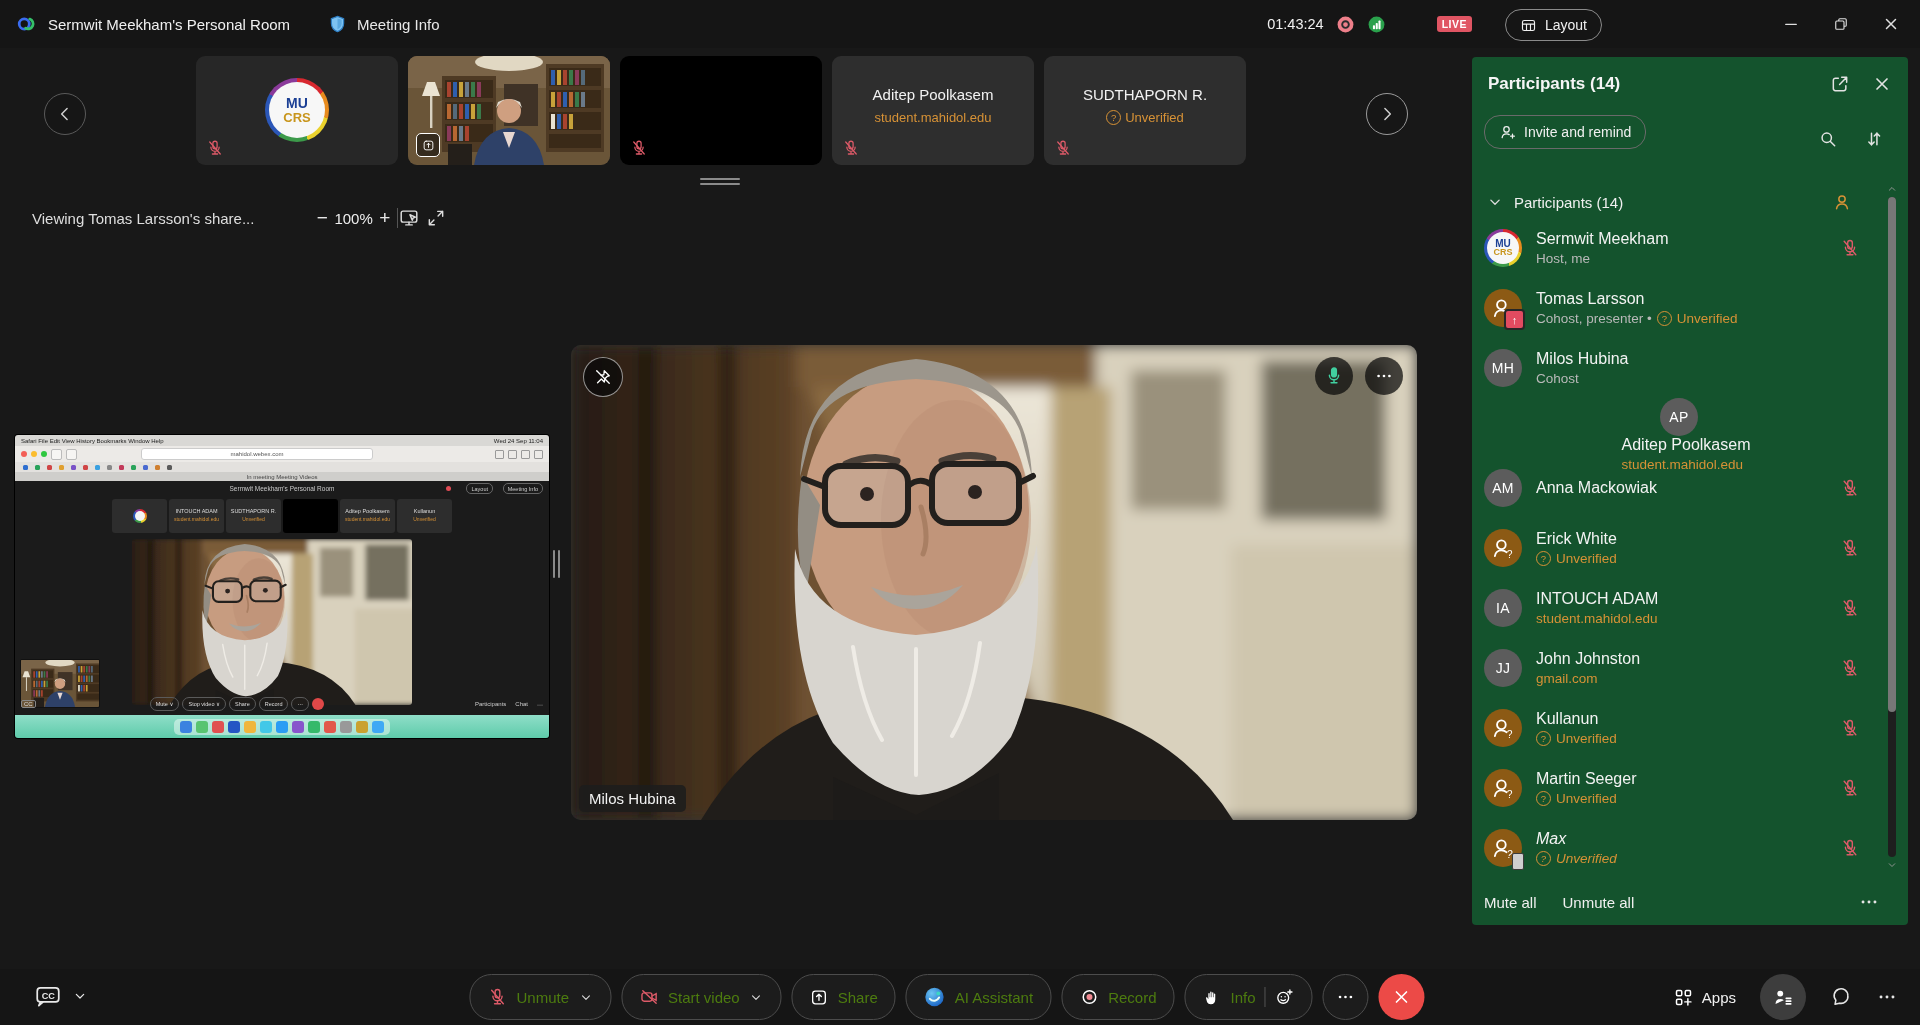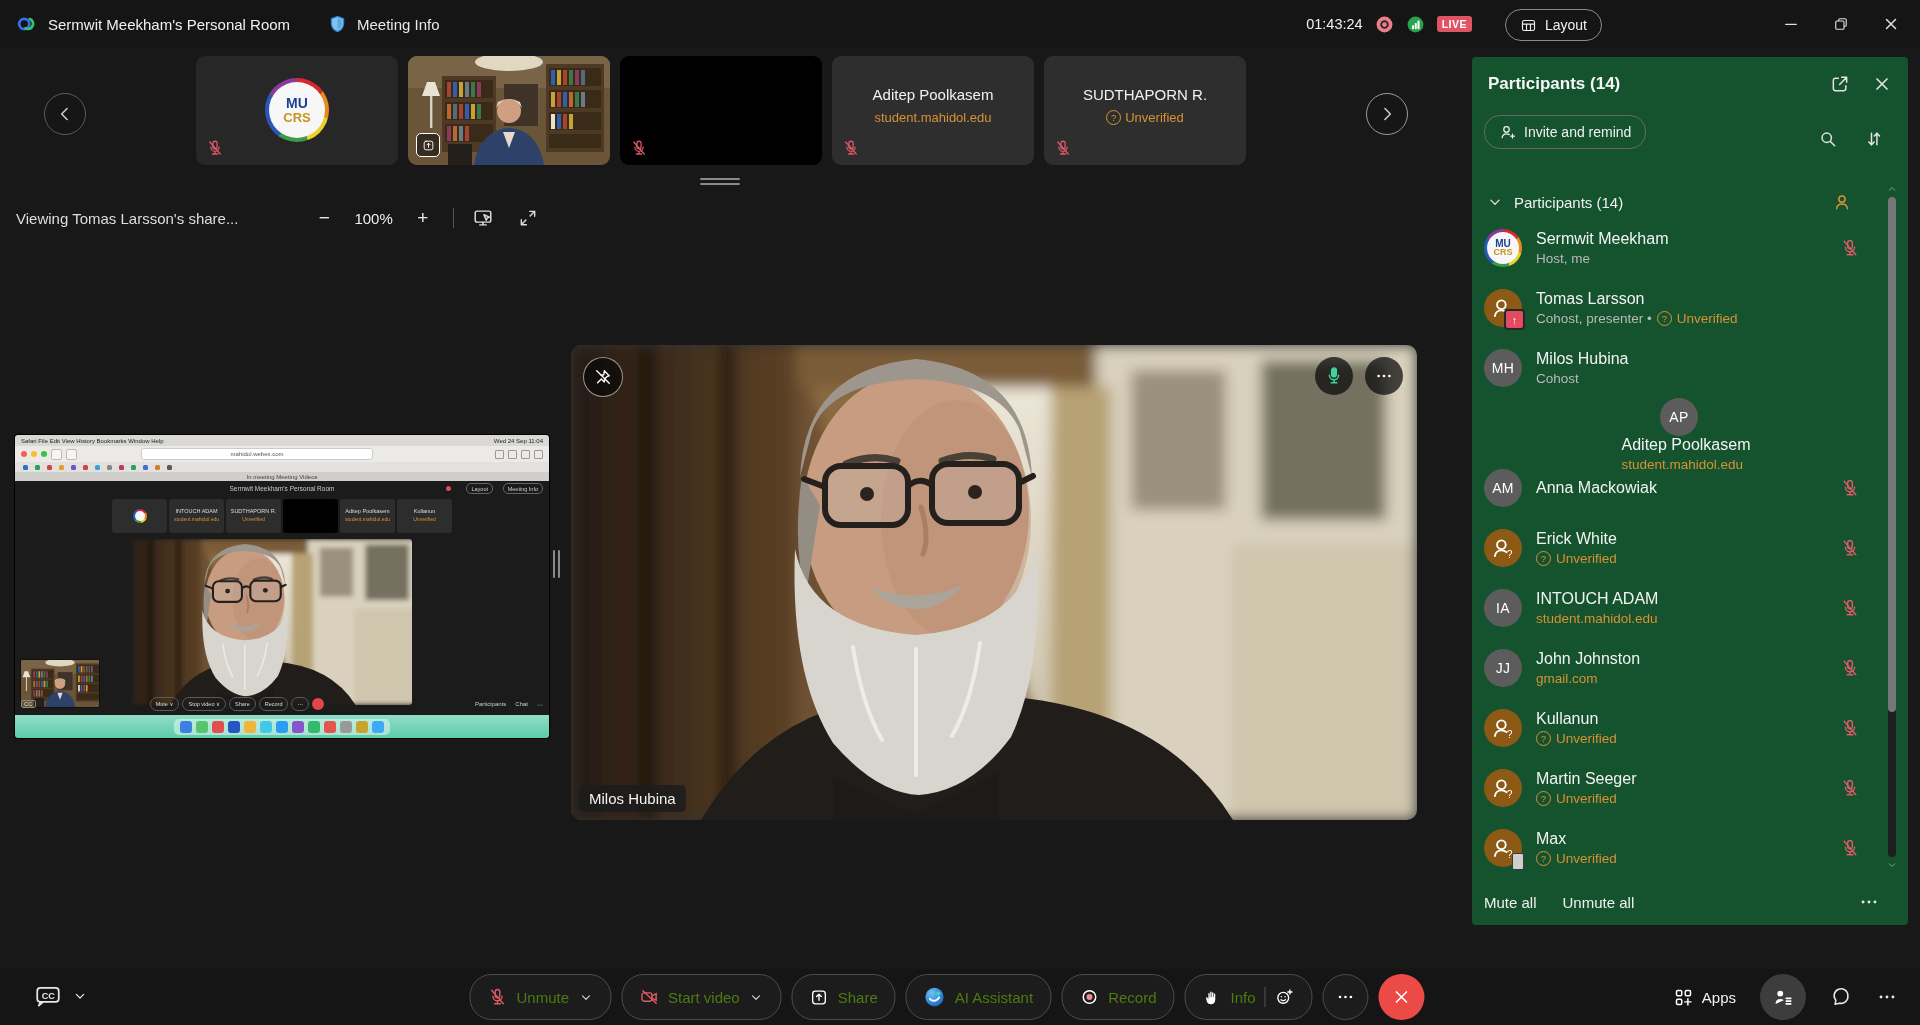--- a/index.html
+++ b/index.html
@@ -7,37 +7,37 @@
        font-family:"Liberation Sans",sans-serif;color:#ececec;}
   .abs{position:absolute;}
   .flex{display:flex;align-items:center;}
   svg{display:block;}
   
   #topbar{left:0;top:0;width:1920px;height:48px;background:#151515;}
   .tb-title{font-size:15px;color:#f0f0f0;}
   .tb-sub{font-size:15px;color:#e8e8e8;}
   #timer{font-size:14.5px;color:#f0f0f0;}
   #live-badge{background:#e05563;color:#fff;font-size:10.5px;font-weight:bold;
-      border-radius:3px;padding:2px 5px;letter-spacing:.5px;}
+      border-radius:3px;padding:2px 5px;letter-spacing:.5px;margin-left:39px;}
   #layout-btn{height:30px;border:1px solid #8a8a8a;border-radius:16px;padding:0 14px;
       gap:8px;font-size:14px;color:#f0f0f0;background:transparent;}
   .winbtn{width:30px;height:30px;display:flex;align-items:center;justify-content:center;color:#e0e0e0;}
   
   .thumb{position:absolute;top:56px;width:202px;height:109px;border-radius:9px;background:#2e2e2e;overflow:hidden;}
   .thumb .tname{font-size:15px;color:#f2f2f2;text-align:center;margin-top:30px;}
   .thumb .tsub{font-size:13px;color:#d79236;text-align:center;margin-top:7px;display:flex;justify-content:center;align-items:center;gap:4px;}
   .thumb-mic{position:absolute;left:10px;bottom:8px;color:#dd5a68;}
   .strip-nav{position:absolute;top:93px;width:40px;height:40px;border:1px solid #5a5a5a;border-radius:50%;
       display:flex;align-items:center;justify-content:center;color:#cfcfcf;background:rgba(20,20,20,.4);}
   .share-badge{position:absolute;left:8px;bottom:8px;width:22px;height:22px;border:1.6px solid #fff;border-radius:5px;
       background:rgba(10,10,10,.55);display:flex;align-items:center;justify-content:center;color:#fff;}
   #strip-handle{left:700px;top:178px;width:40px;height:9px;cursor:ns-resize;}
   #strip-handle i{display:block;height:2px;background:#8a8a8a;border-radius:2px;margin-bottom:3px;}
   
-  #share-bar{left:16px;top:203px;height:30px;gap:18px;}
+  #share-bar{left:32px;top:203px;height:30px;}
   #viewing-label{font-size:15px;color:#dedede;}
   .zoomctl{font-size:19px;color:#e6e6e6;width:24px;text-align:center;}
   #zoom-level{font-size:15px;color:#eee;}
   .vdiv{width:1px;height:20px;background:#555;}
   
   #stage-tile{left:571px;top:345px;width:846px;height:475px;border-radius:10px;overflow:hidden;background:#333;}
   .vid-btn{position:absolute;width:38px;height:38px;border-radius:50%;background:rgba(8,8,8,.72);
       display:flex;align-items:center;justify-content:center;}
   #unpin-btn{left:12px;top:12px;border:1px solid rgba(255,255,255,.55);color:#fff;}
   #vid-mic{right:64px;top:12px;color:#41d0a0;}
@@ -848,21 +848,21 @@
         <div class="psub">
             <span class="q">?</span>
             <span class="org">Unverified</span>
           </div>
         </div>
       <svg class="row-mic" width="20" height="20">
           <use href="#i-mic-off"></use>
         </svg>
     </div>
 
-    <div class="prow" style="top:761px;">
+    <div class="prow" style="top:761px;font-style:italic;">
       <div class="av bronze">
         <svg width="26" height="26">
             <use href="#i-guest"></use>
           </svg>
         <span class="phbadge"></span>
       </div>
       <div class="pinfo">
           <div class="pname">Max</div>
         <div class="psub">
             <span class="q">?</span>

